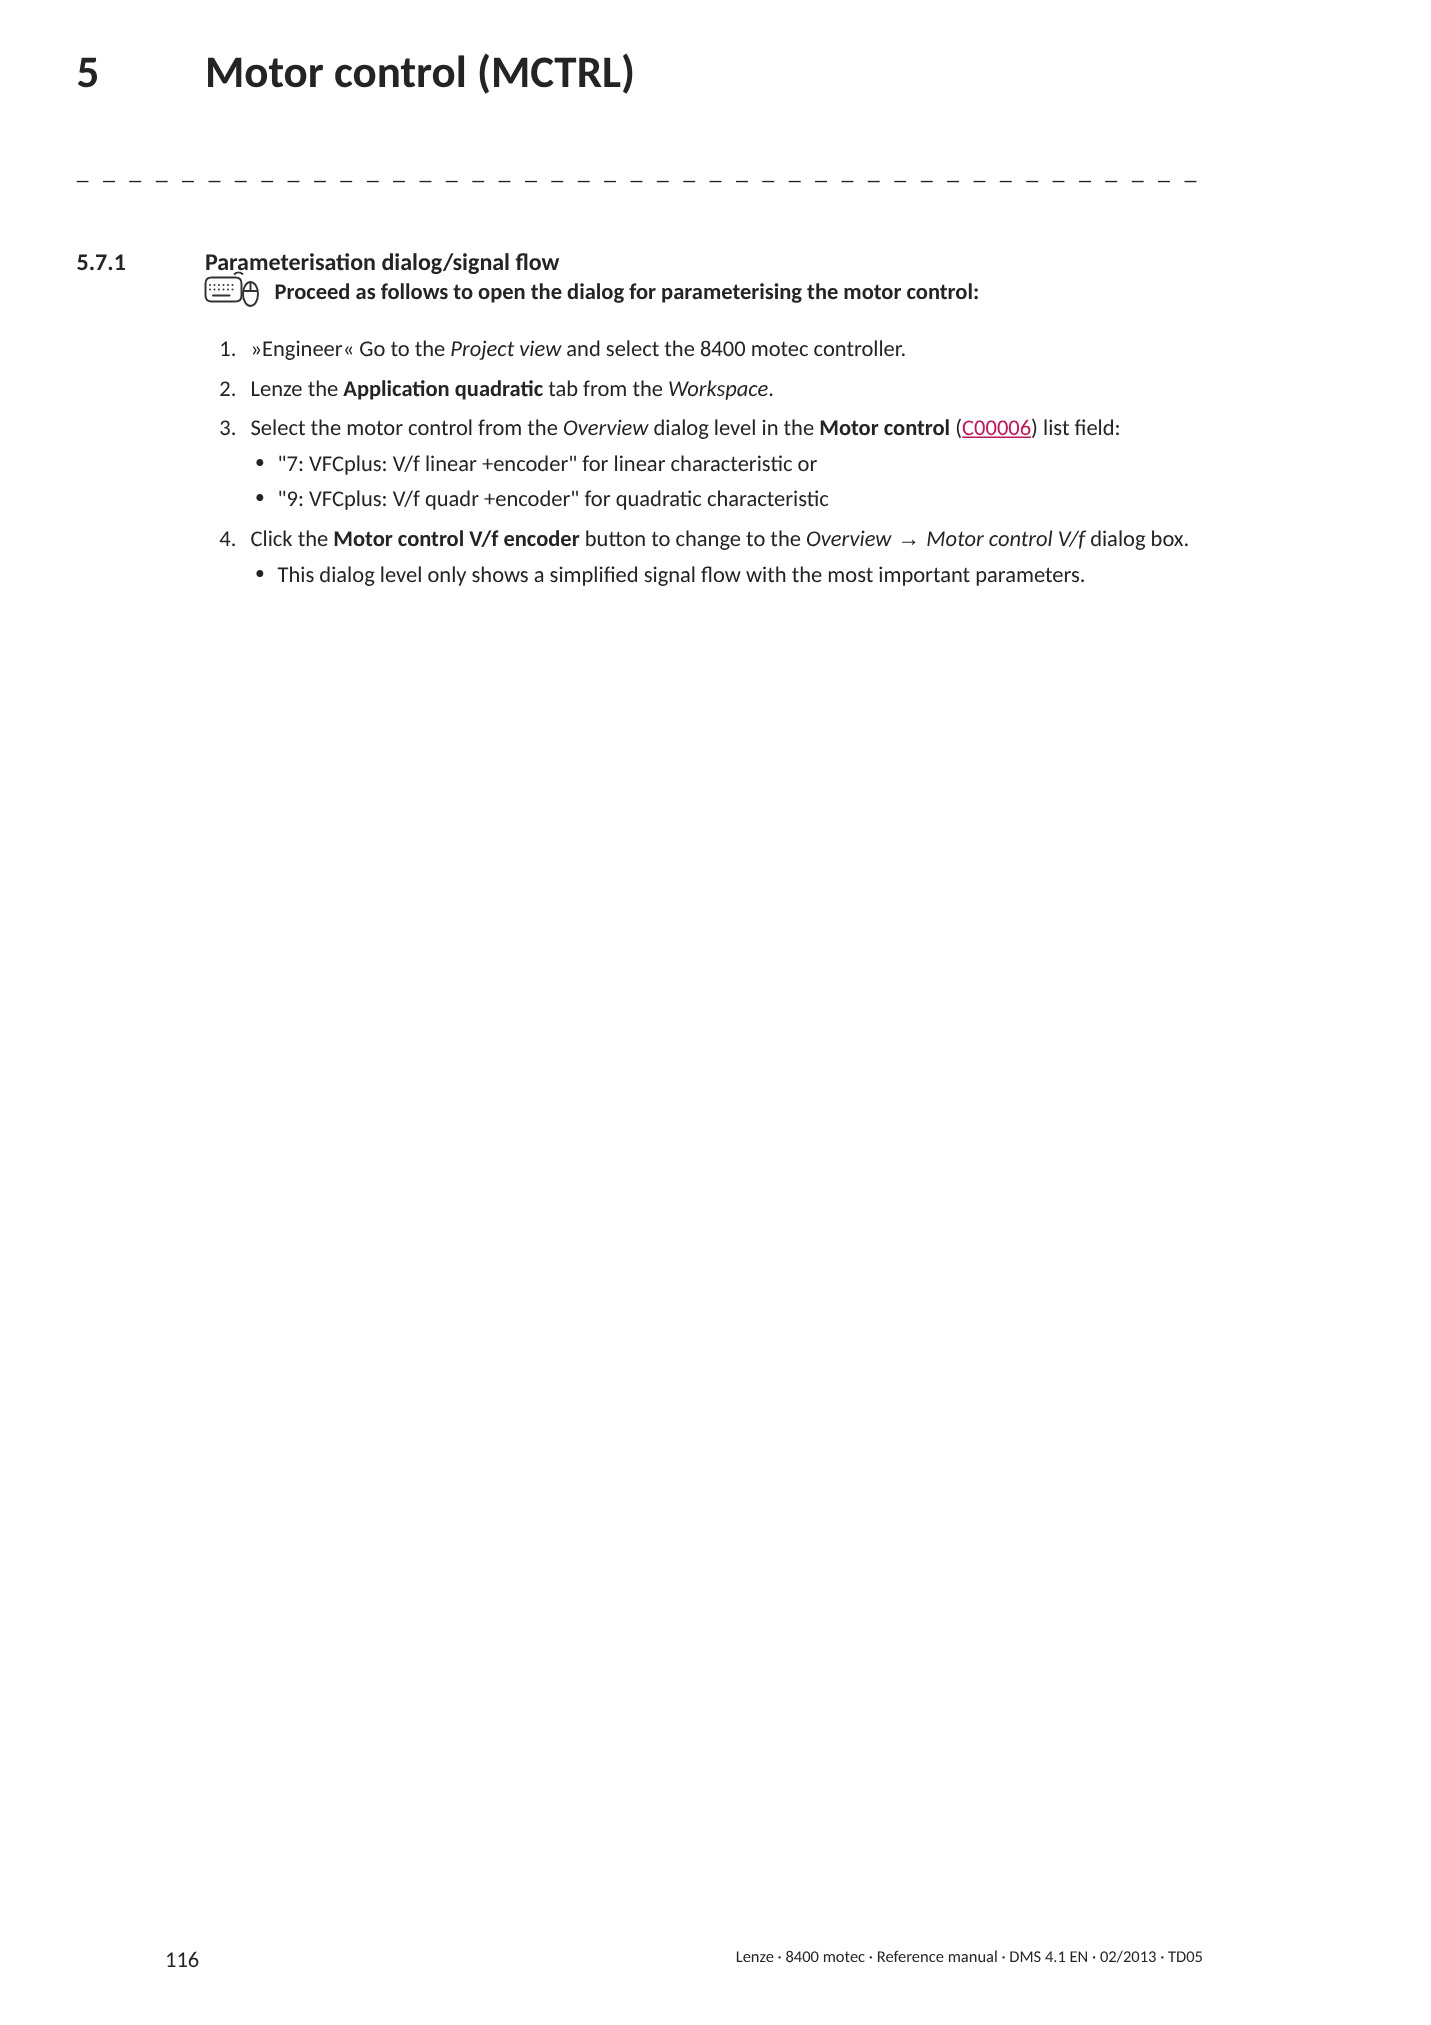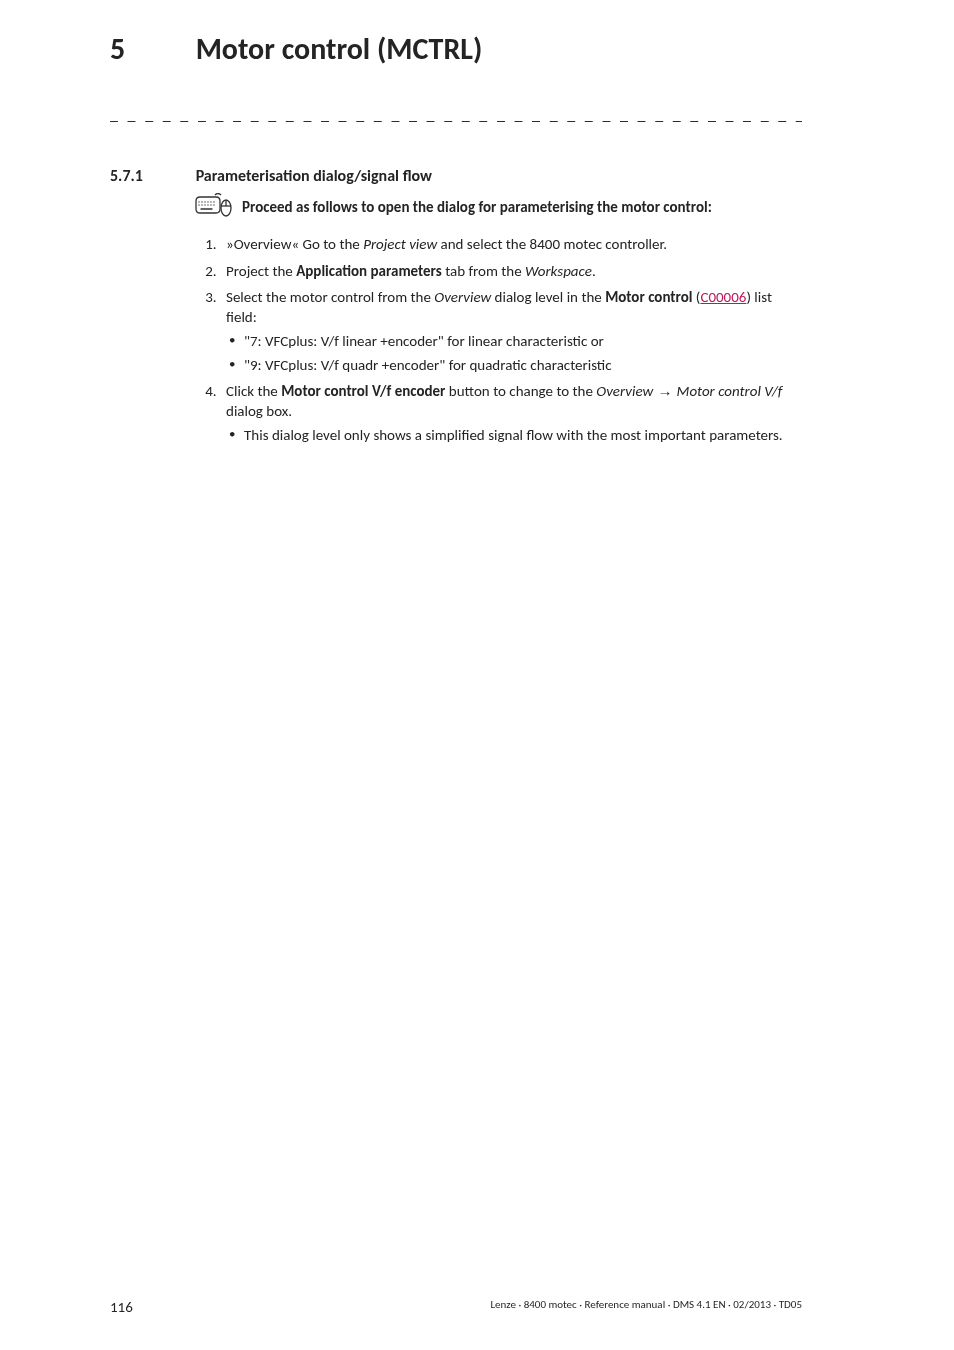--- a/index.html
+++ b/index.html
@@ -8,21 +8,21 @@
     width: 954px;
     background: #fff;
     font-family: "Segoe UI", "Myriad Pro", "Calibri", Arial, sans-serif;
     color: #242424;
   }
   .page {
     width: 872px;
     height: 1350px;
     position: relative;
     box-sizing: border-box;
-    padding: 30px 70px 0 110px;
+    padding: 30px 70px 0 51px;
   }
   .chapnum {
     font-size: 30px;
     font-weight: 600;
     display: inline-block;
     width: 82px;
   }
   .chaptitle {
     font-size: 30px;
     font-weight: 600;
@@ -58,21 +58,20 @@
     display: inline-block;
     width: 82px;
   }
   .subsectitle {
     font-size: 16px;
     font-weight: bold;
     display: inline-block;
   }
   .body-col {
     margin-left: 82px;
-    margin-top: 12px;
     max-width: 700px;
     font-size: 15px;
     line-height: 1.35;
     color: #242424;
   }
   .lead-row {
     display: flex;
     align-items: flex-start;
     gap: 8px;
     margin-bottom: 10px;
@@ -172,24 +171,24 @@
           <ellipse cx="34" cy="15" rx="5" ry="8"></ellipse>
           <line x1="29" y1="13" x2="39" y2="13"></line>
           <line x1="34" y1="7" x2="34" y2="13"></line>
         </svg>
       </span>
       <span class="lead">Proceed as follows to open the dialog for parameterising the motor control:</span>
     </div>
 
     <ol class="steps">
       <li>
-        <span>»Overview« Go to the </span><i>Project view</i><span> and select the 8400 motec controller.</span>
-      </li>
-      <li>
-        <span>Project the </span><b>Application parameters</b><span> tab from the </span><i>Workspace</i><span>.</span>
+        <span>»Engineer« Go to the </span><i>Project view</i><span> and select the 8400 motec controller.</span>
+      </li>
+      <li>
+        <span>Lenze the </span><b>Application quadratic</b><span> tab from the </span><i>Workspace</i><span>.</span>
       </li>
       <li>
         <span>Select the motor control from the </span><i>Overview</i><span> dialog level in the </span><b>Motor control</b><span> (</span><span class="linktext">C00006</span><span>) list field:</span>
         <ul class="sub">
           <li>"7: VFCplus: V/f linear +encoder" for linear characteristic or</li>
           <li>"9: VFCplus: V/f quadr +encoder" for quadratic characteristic</li>
         </ul>
       </li>
       <li>
         <span>Click the </span><b>Motor control V/f encoder</b><span> button to change to the </span><i>Overview</i><span class="arrow"> → </span><i>Motor control V/f</i><span> dialog box.</span>

